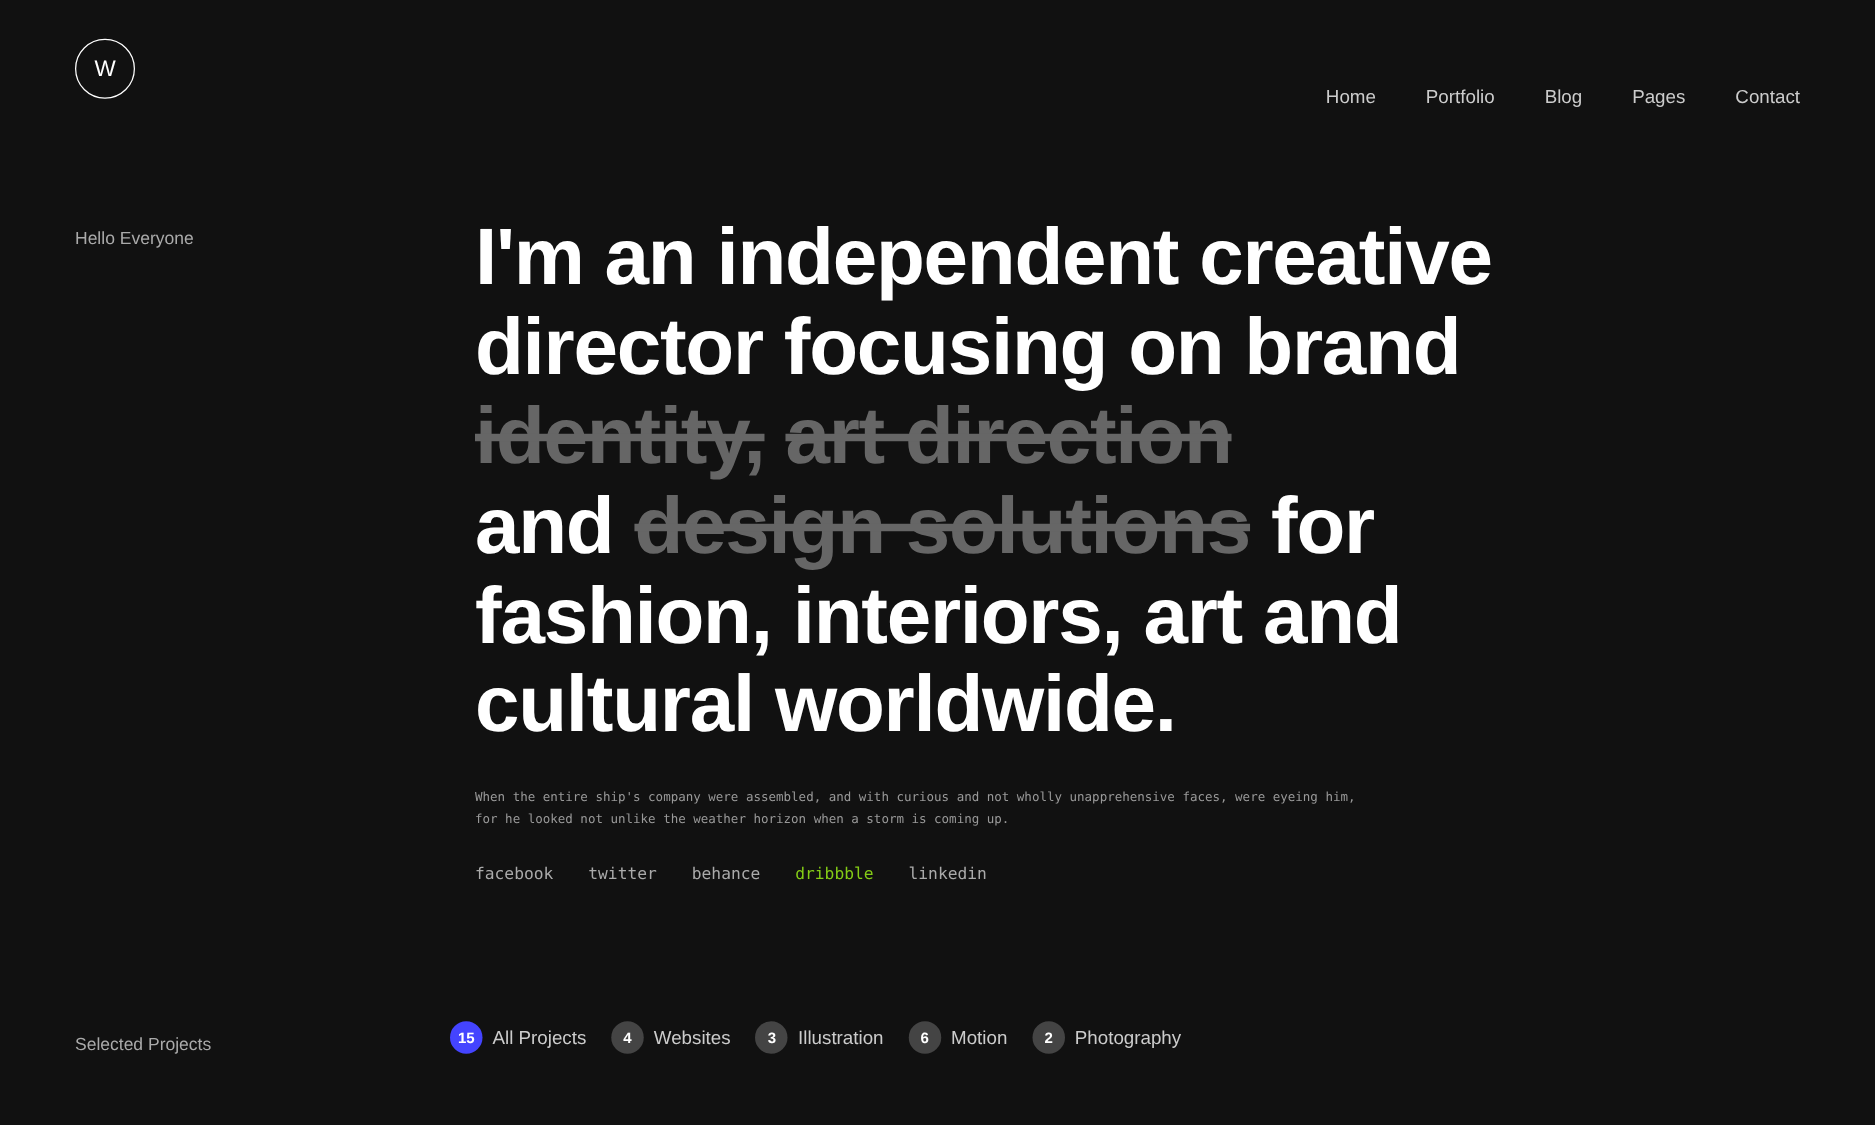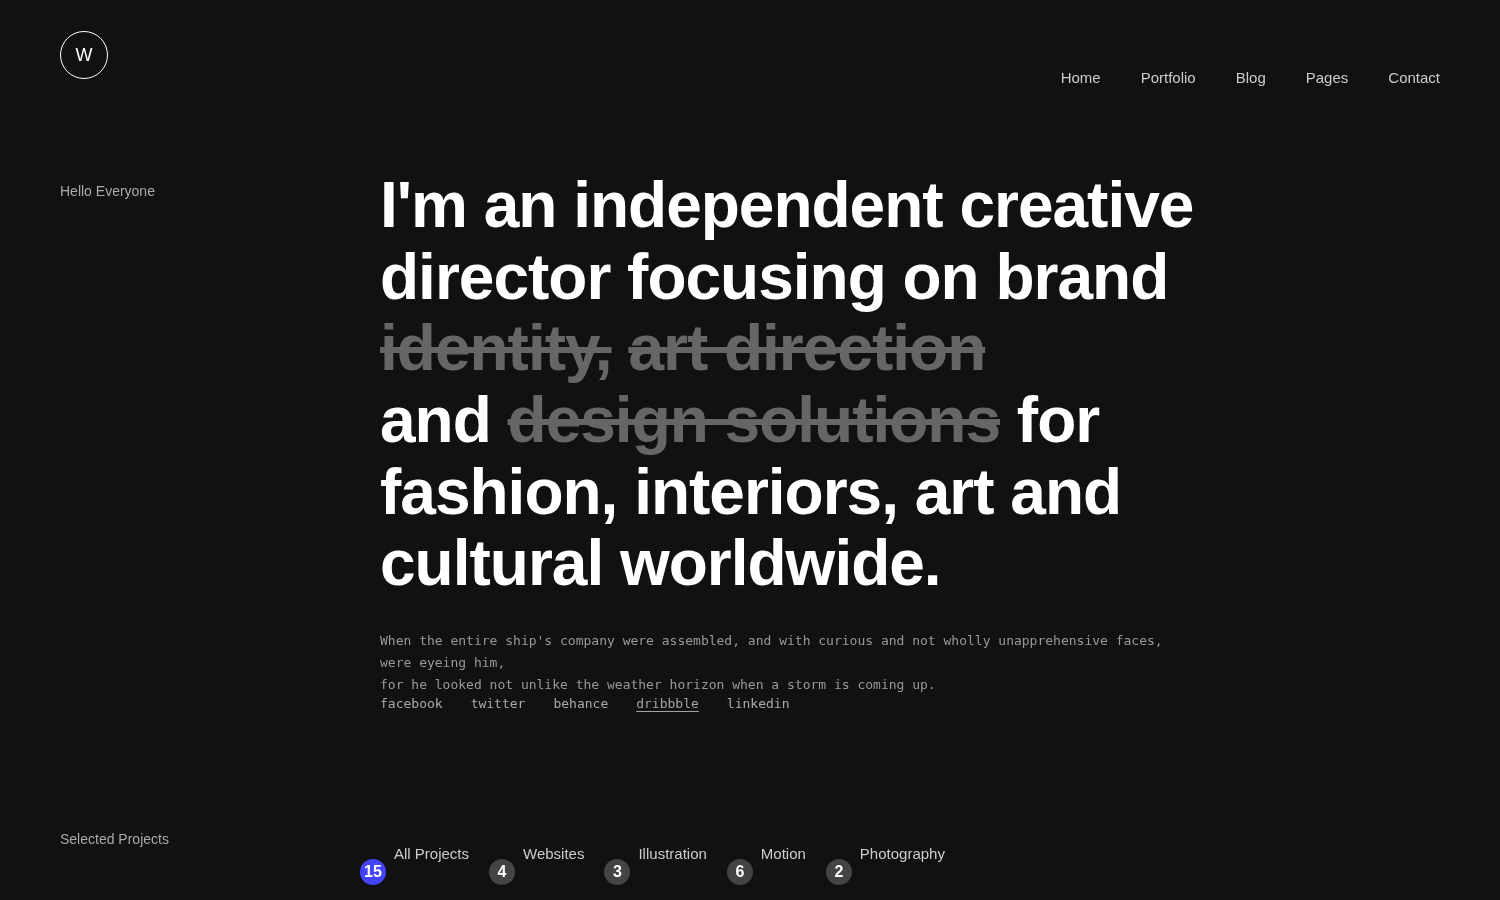--- a/index.html
+++ b/index.html
@@ -83,44 +83,44 @@
       letter-spacing: -1px;
     }
 
     .strikethrough {
       text-decoration: line-through;
       color: #666666;
       text-decoration-color: #666666;
     }
 
     .hero-description {
-      font-size: 13px;
+      font-size: 10px;
       color: #999999;
       line-height: 1.7;
       max-width: 820px;
+      margin-bottom: 28px;
       font-family: monospace;
     }
 
     .social-links {
       display: flex;
       gap: 28px;
       text-align: right;
     }
 
     .social-links a {
       font-size: 13px;
       color: #aaaaaa;
       text-decoration: none;
       cursor: pointer;
       font-family: monospace;
     }
 
     .social-links a.active {
-      color: #a3a3a3;
-      text-decoration: underline;
+      color: #84cc16;
       text-underline-offset: 3px;
     }
 
     
     .projects-section {
       padding: 30px 60px 60px 60px;
     }
 
     .projects-header {
       display: flex;
@@ -152,25 +152,24 @@
       color: #cccccc;
     }
 
     .filter-tab .badge {
       width: 26px;
       height: 26px;
       border-radius: 50%;
       display: flex;
       align-items: center;
       justify-content: center;
-      font-size: 16px;
+      font-size: 12px;
       font-weight: 700;
       background: #444444;
       color: #ffffff;
-      margin-top: 38px;
     }
 
     .filter-tab.active .badge {
       background: #4444ff;
     }
 
     .filter-tab .badge.blue { background: #4444ff; }
     .filter-tab .badge.gray { background: #444444; }
 
   </style>

